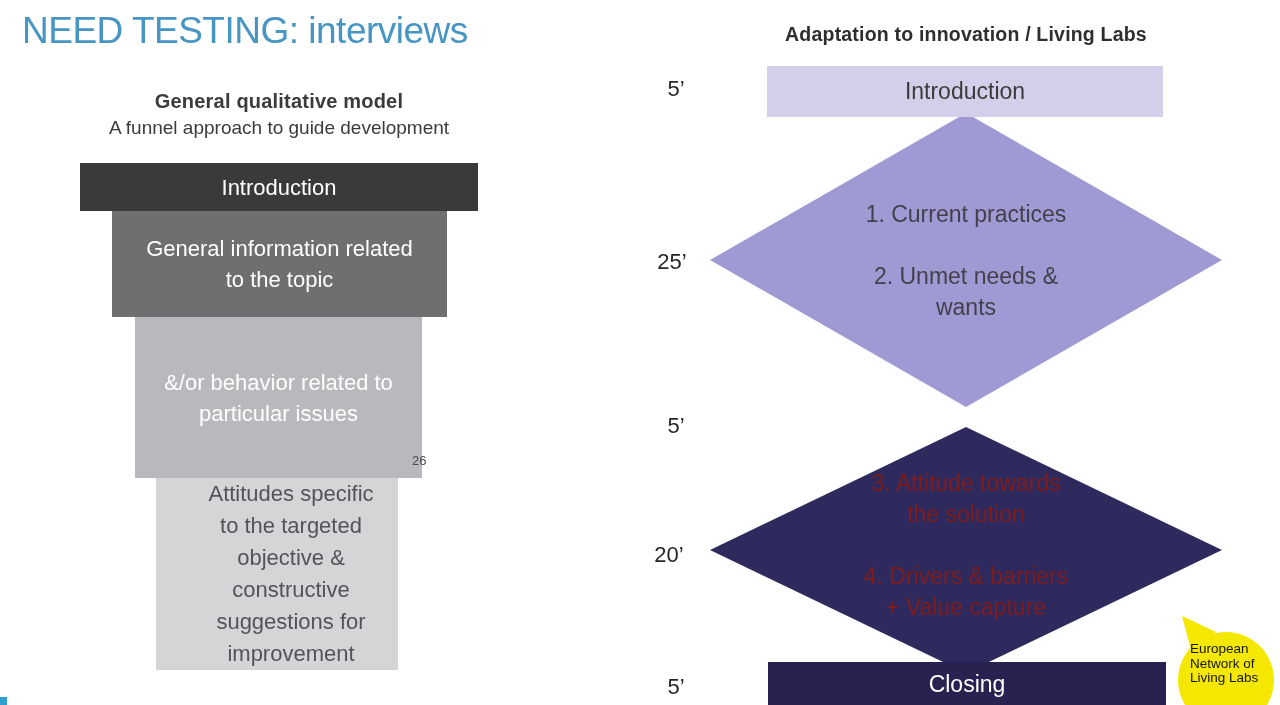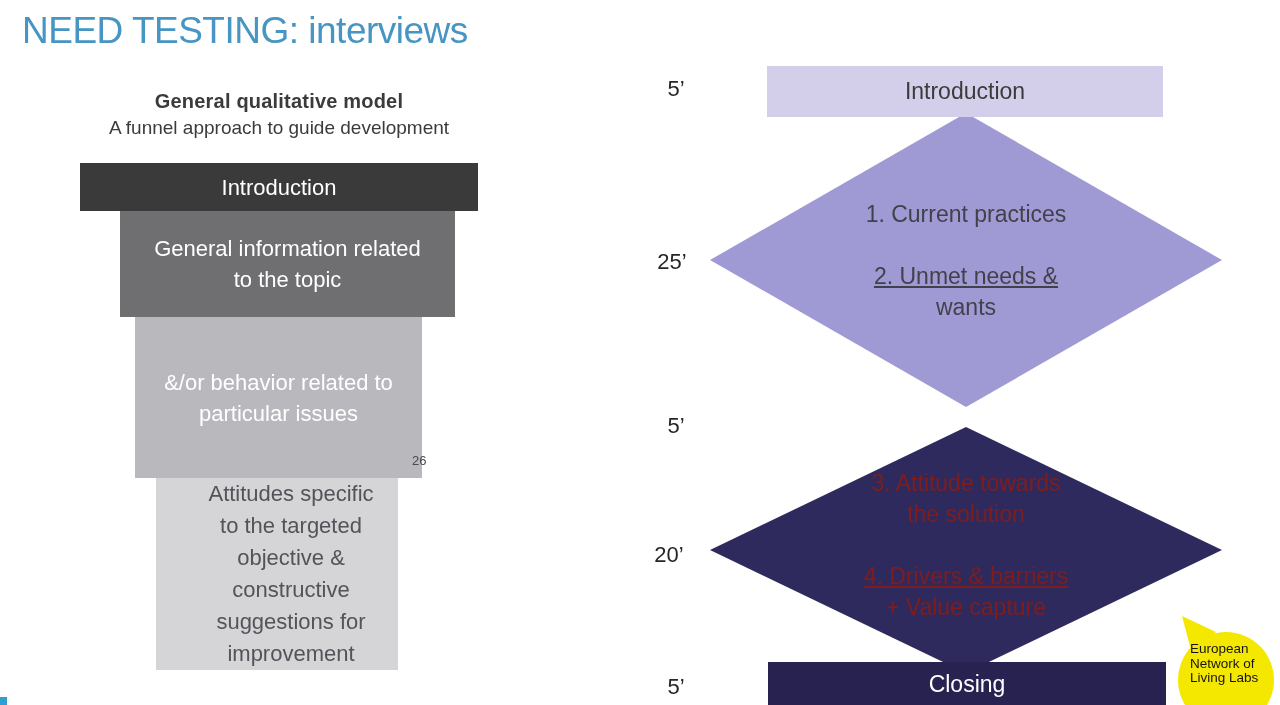--- a/index.html
+++ b/index.html
@@ -32,21 +32,21 @@
   
   .funnel-box {
     display: flex; flex-direction: column;
     align-items: center; justify-content: center;
     text-align: center;
     font-size: 22px;
     line-height: 31px;
     color: #ffffff;
   }
   .fb1 { left: 80px;  top: 163px; width: 398px; height: 48px;  background: #3b3a3a; }
-  .fb2 { left: 120px; top: 211px; width: 335px; height: 106px; background: #6f6e70; }
+  .fb2 { left: 112px; top: 211px; width: 335px; height: 106px; background: #6f6e70; }
   .fb3 { left: 135px; top: 317px; width: 287px; height: 161px; background: #b9b8bc; }
   .fb4 { left: 156px; top: 478px; width: 242px; height: 192px; background: #d5d4d7; color: #55535a; line-height: 32px; padding-left: 28px; }
 
   .slide-number { left: 412px; top: 453px; font-size: 13px; color: #4a4a4a; }
 
   
   .right-heading {
     left: 710px; top: 23px; width: 512px;
     text-align: center;
     font-size: 19.5px; font-weight: 700;
@@ -70,21 +70,21 @@
   .diamond-1 { left: 710px; top: 113px; width: 512px; height: 294px; background: #a09ad4; }
   .diamond-2 { left: 710px; top: 427px; width: 512px; height: 246px; background: #2e2a5e; }
 
   .diamond-text {
     left: 710px; width: 512px;
     text-align: center;
     font-size: 23px; line-height: 31px;
   }
   .dt-1 { top: 199px; color: #42414b; }
   .dt-2 { top: 468px; color: #7f1d1d; }
-  .dgap { margin-top: 31px; text-decoration: underline; }
+  .dgap { margin-top: 31px; }
 
   .flow-bar {
     display: flex; align-items: center; justify-content: center;
     font-size: 23px;
   }
   .bar-intro   { left: 767px; top: 66px;  width: 396px; height: 51px; background: #d3cfeb; color: #3b3b3b; }
   .bar-pitch   { left: 767px; top: 379px; width: 396px; height: 51px; background: #7b72c6; color: #ffffff; }
   .bar-closing { left: 768px; top: 662px; width: 398px; height: 45px; background: #27224f; color: #ffffff; }
 
   
@@ -128,20 +128,21 @@
     <span>Attitudes specific</span>
     <span>to the targeted</span>
     <span>objective &amp;</span>
     <span>constructive</span>
     <span>suggestions for</span>
     <span>improvement</span>
   </div>
 
   <span class="abs slide-number">26</span>
 
+  <div class="abs right-heading">Adaptation to innovation / Living Labs</div>
 
   <span class="abs time-label tl-0">5’</span>
   <span class="abs time-label tl-1">25’</span>
   <span class="abs time-label tl-2">5’</span>
   <span class="abs time-label tl-3">20’</span>
   <span class="abs time-label tl-4">5’</span>
 
   <div class="abs diamond diamond-1"></div>
   <div class="abs diamond diamond-2"></div>
 

